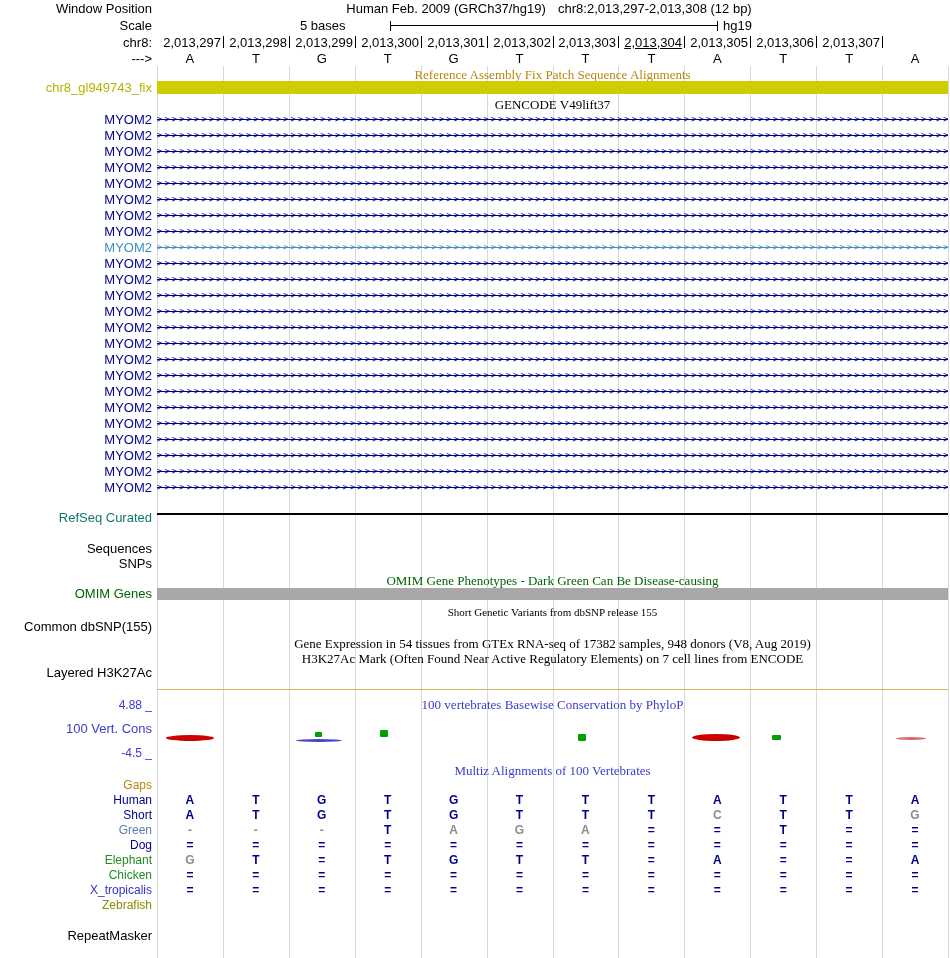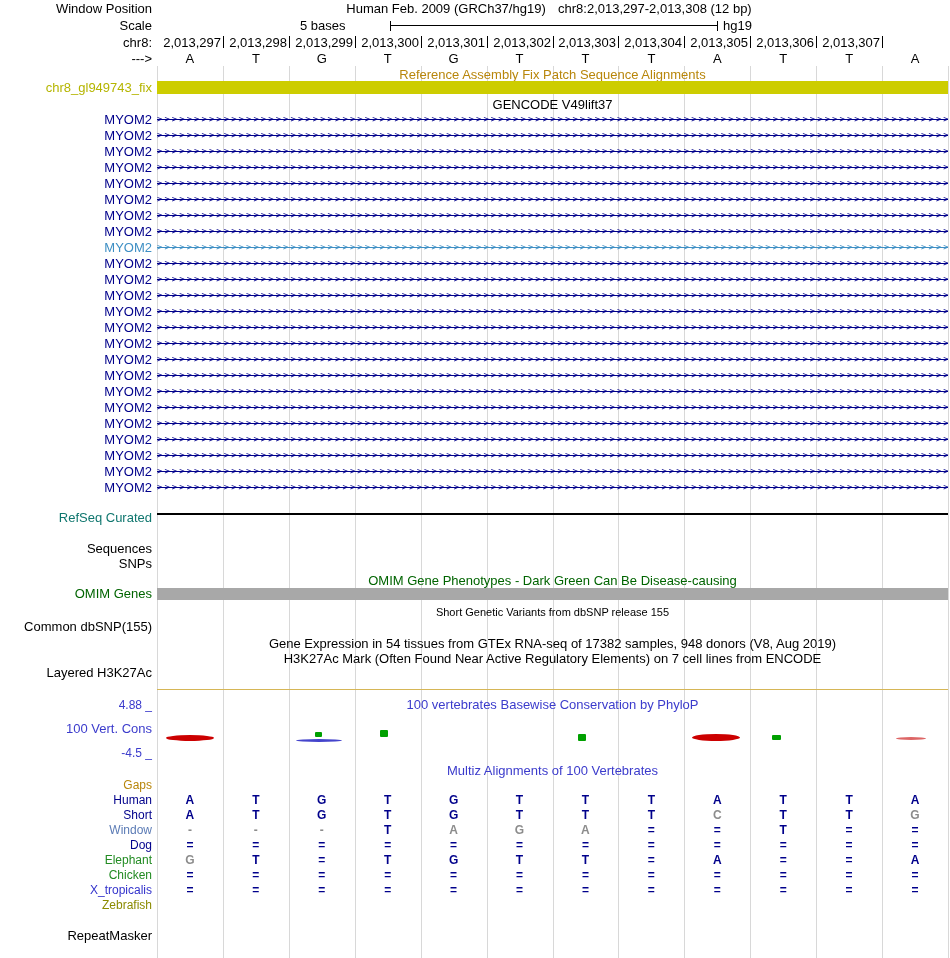--- a/index.html
+++ b/index.html
@@ -34,20 +34,21 @@
   .ctitle {
     position: absolute;
     left: 157px;
     width: 791px;
     text-align: center;
     font-size: 13px;
     line-height: 15px;
     height: 15px;
     color: #000;
     white-space: nowrap;
+    font-family: Liberation Serif, serif;
   }
   .ctitle.small { font-size: 11px; }
   .gridline {
     position: absolute;
     top: 66px;
     bottom: 0;
     width: 1px;
     background: #D8D8D8;
   }
   .tick {
@@ -202,21 +203,21 @@
       <div class="coordnum" style="left: 273px; width: 80px;">2,013,299</div>
       <div class="tick" style="left: 355px;"></div>
       <div class="coordnum" style="left: 339px; width: 80px;">2,013,300</div>
       <div class="tick" style="left: 421px;"></div>
       <div class="coordnum" style="left: 405px; width: 80px;">2,013,301</div>
       <div class="tick" style="left: 487px;"></div>
       <div class="coordnum" style="left: 471px; width: 80px;">2,013,302</div>
       <div class="tick" style="left: 553px;"></div>
       <div class="coordnum" style="left: 536px; width: 80px;">2,013,303</div>
       <div class="tick" style="left: 618px;"></div>
-      <div class="coordnum" style="left: 602px; width: 80px;">2,013,304</div>
+      <div class="coordnum" style="left: 602px; width: 80px; text-decoration: underline;">2,013,304</div>
       <div class="tick" style="left: 684px;"></div>
       <div class="coordnum" style="left: 668px; width: 80px;">2,013,305</div>
       <div class="tick" style="left: 750px;"></div>
       <div class="coordnum" style="left: 734px; width: 80px;">2,013,306</div>
       <div class="tick" style="left: 816px;"></div>
       <div class="coordnum" style="left: 800px; width: 80px;">2,013,307</div>
       <div class="tick" style="left: 882px;"></div>
     </div>
 
   <div class="lbl" style="top:51px">---&gt;</div>
@@ -418,21 +419,21 @@
       <div class="mcell" style="left: 288.833px; top: 808px; width: 65.9167px; color: rgb(0, 0, 139);">G</div>
       <div class="mcell" style="left: 354.75px; top: 808px; width: 65.9167px; color: rgb(0, 0, 139);">T</div>
       <div class="mcell" style="left: 420.667px; top: 808px; width: 65.9167px; color: rgb(0, 0, 139);">G</div>
       <div class="mcell" style="left: 486.583px; top: 808px; width: 65.9167px; color: rgb(0, 0, 139);">T</div>
       <div class="mcell" style="left: 552.5px; top: 808px; width: 65.9167px; color: rgb(0, 0, 139);">T</div>
       <div class="mcell" style="left: 618.417px; top: 808px; width: 65.9167px; color: rgb(0, 0, 139);">T</div>
       <div class="mcell" style="left: 684.333px; top: 808px; width: 65.9167px; color: rgb(140, 140, 140);">C</div>
       <div class="mcell" style="left: 750.25px; top: 808px; width: 65.9167px; color: rgb(0, 0, 139);">T</div>
       <div class="mcell" style="left: 816.167px; top: 808px; width: 65.9167px; color: rgb(0, 0, 139);">T</div>
       <div class="mcell" style="left: 882.083px; top: 808px; width: 65.9167px; color: rgb(140, 140, 140);">G</div>
-      <div class="mlabel" style="top: 823px; color: rgb(91, 123, 181);">Window</div>
+      <div class="mlabel" style="top: 823px; color: rgb(91, 123, 181);">Green</div>
       <div class="mcell" style="left: 157px; top: 823px; width: 65.9167px; color: rgb(140, 140, 140);">-</div>
       <div class="mcell" style="left: 222.917px; top: 823px; width: 65.9167px; color: rgb(140, 140, 140);">-</div>
       <div class="mcell" style="left: 288.833px; top: 823px; width: 65.9167px; color: rgb(140, 140, 140);">-</div>
       <div class="mcell" style="left: 354.75px; top: 823px; width: 65.9167px; color: rgb(0, 0, 139);">T</div>
       <div class="mcell" style="left: 420.667px; top: 823px; width: 65.9167px; color: rgb(140, 140, 140);">A</div>
       <div class="mcell" style="left: 486.583px; top: 823px; width: 65.9167px; color: rgb(140, 140, 140);">G</div>
       <div class="mcell" style="left: 552.5px; top: 823px; width: 65.9167px; color: rgb(140, 140, 140);">A</div>
       <div class="mcell" style="left: 618.417px; top: 823px; width: 65.9167px; color: rgb(0, 0, 139);">=</div>
       <div class="mcell" style="left: 684.333px; top: 823px; width: 65.9167px; color: rgb(0, 0, 139);">=</div>
       <div class="mcell" style="left: 750.25px; top: 823px; width: 65.9167px; color: rgb(0, 0, 139);">T</div>

